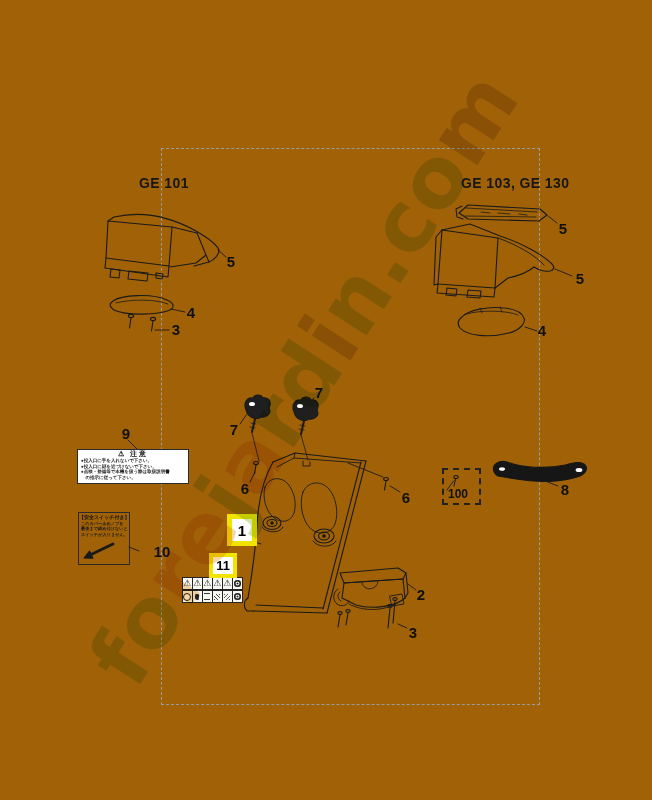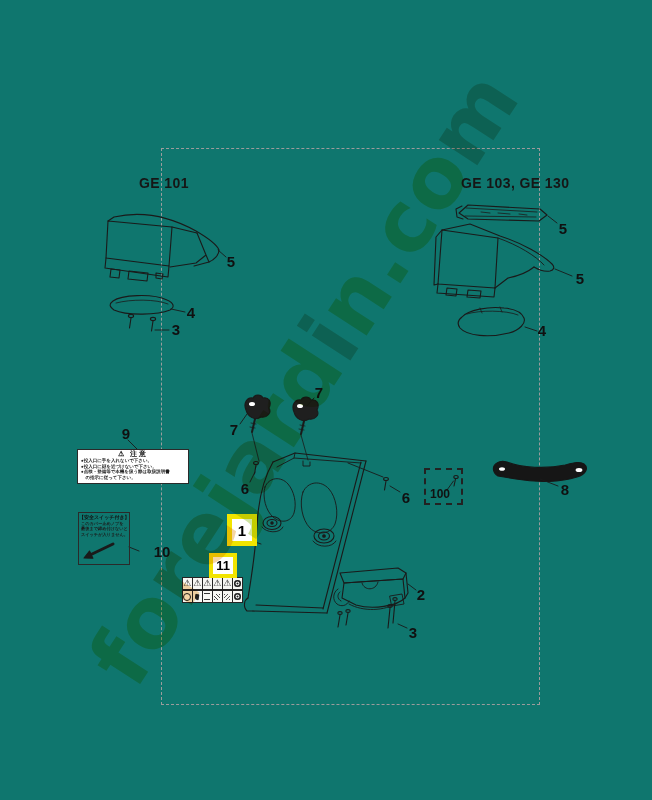--- a/index.html
+++ b/index.html
@@ -1,16 +1,16 @@
 <!DOCTYPE html>
 <html><head>
 <meta charset="utf-8">
 <style>
   html,body{margin:0;padding:0;background:#fff;}
-  .stage{position:relative;width:652px;height:800px;background:#0f766e;overflow:hidden;
+  .stage{position:relative;width:652px;height:800px;background:#a16207;overflow:hidden;
          font-family:"Liberation Sans",sans-serif;color:#111;}
   .frame{position:absolute;left:161px;top:148px;width:377px;height:555px;
          border:1px dashed #9c9c9c;}
   svg.art{position:absolute;left:0;top:0;z-index:2;}
   .title{position:absolute;z-index:3;font-size:14px;font-weight:bold;letter-spacing:.4px;color:#161616;}
   .callout{position:absolute;z-index:3;transform:translate(-50%,-50%);
            font-size:15px;font-weight:bold;color:#101010;}
   
   .ybox{position:absolute;z-index:4;background:#fff;display:flex;align-items:center;justify-content:center;
         font-weight:bold;color:#000;}
@@ -39,21 +39,21 @@
             border:1.2px solid #222;background:#fff;}
   .pic-cell[data-name="boot-badge-icon"]::before{content:"";width:4px;height:6px;background:#222;
             border-radius:1px 1px 1px 3px;transform:rotate(8deg);}
   .pic-cell[data-name="distance-badge-icon"]::before{content:"";width:6px;height:5px;
             border-top:1.5px solid #333;border-bottom:1.5px solid #333;}
   .pic-cell[data-name="bystander-badge-icon"]::before{content:"";width:6px;height:6px;
             background:repeating-linear-gradient(45deg,#444 0 1px,transparent 1px 2.5px);}
   .pic-cell[data-name="ejecta-badge-icon"]::before{content:"";width:6px;height:6px;
             background:repeating-linear-gradient(-45deg,#555 0 1px,transparent 1px 2.5px);}
   
-  .refbox{position:absolute;z-index:3;left:424px;top:468px;width:35px;height:33px;
+  .refbox{position:absolute;z-index:3;left:442px;top:468px;width:35px;height:33px;
           border:2px dashed #222;}
   .refbox .num{position:absolute;left:4px;bottom:2px;font-size:12px;font-weight:bold;}
   
   .wm{position:absolute;z-index:6;left:118px;top:630px;transform:rotate(-57deg);transform-origin:0 60%;
       font-family:"DejaVu Sans",sans-serif;font-weight:bold;font-size:84px;letter-spacing:1px;
       white-space:nowrap;line-height:1;mix-blend-mode:multiply;opacity:.92;pointer-events:none;}
 </style>
 </head>
 <body>
 

